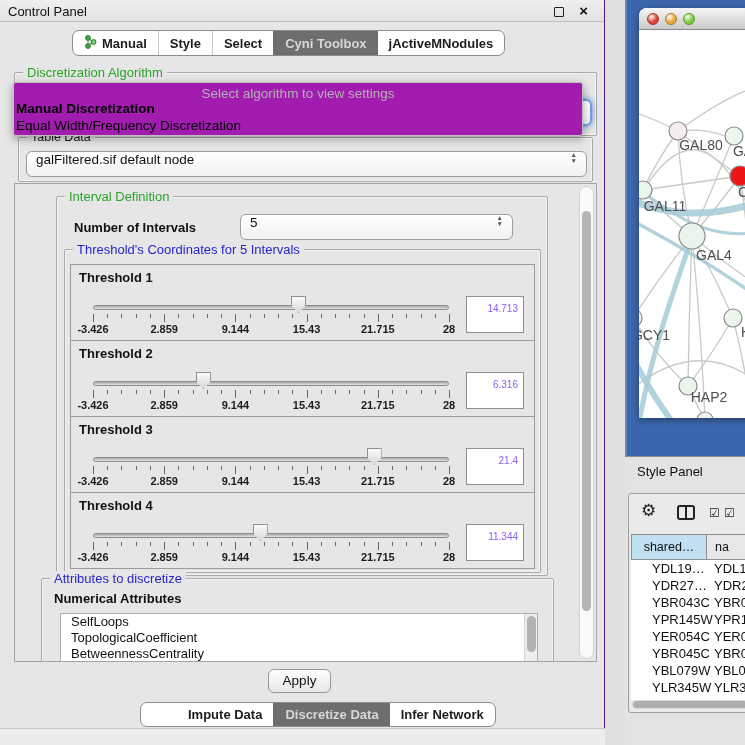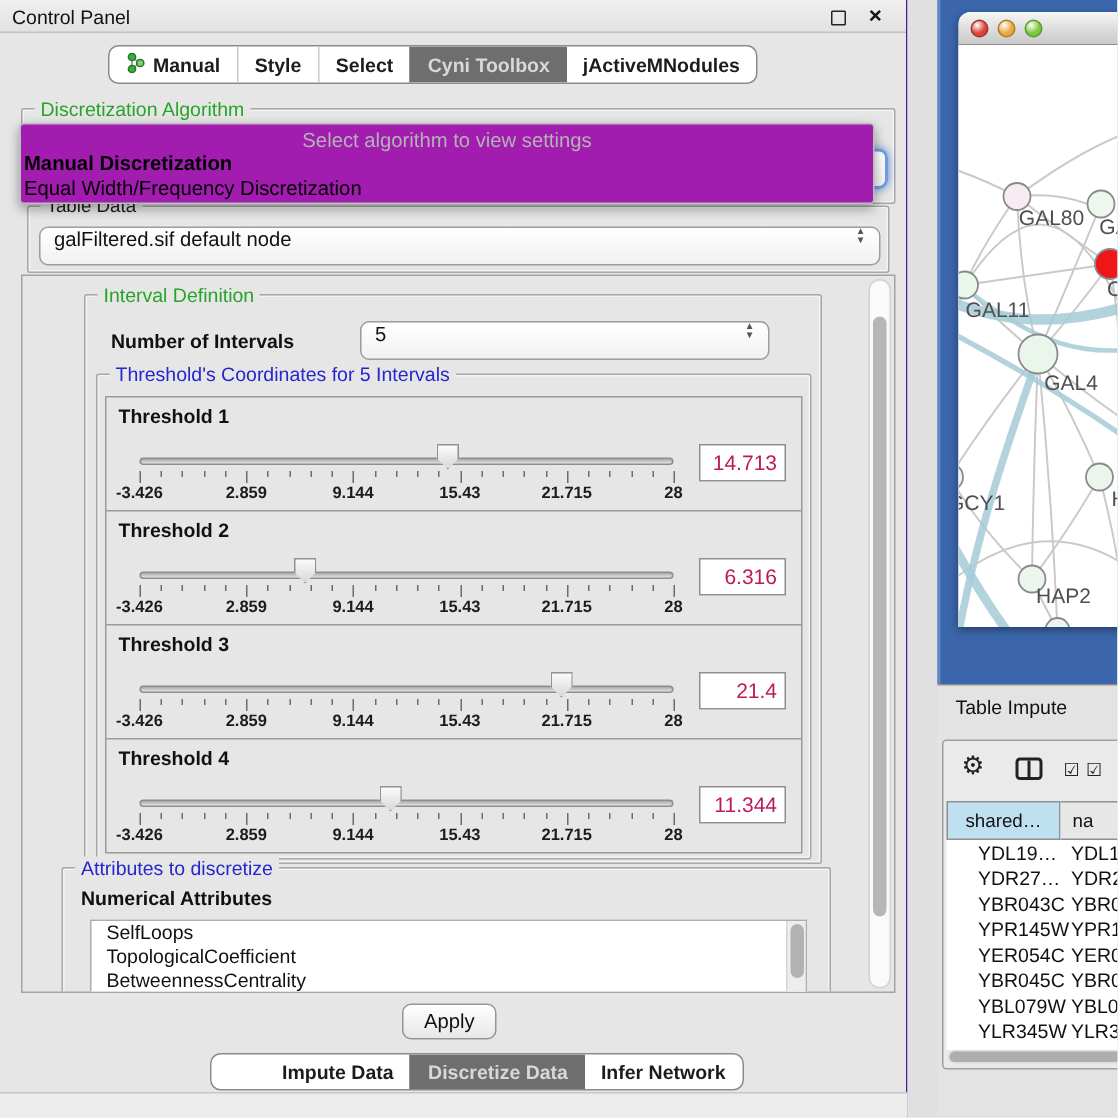--- a/index.html
+++ b/index.html
@@ -57,21 +57,21 @@
   .thresh-box { position:relative; width:465px; height:77px; border:1px solid #9a9a9a; margin-top:-1px; background:#e6e6e6; }
   .thresh-box:first-child { margin-top:0; }
   .t-label { position:absolute; left:8px; top:5px; font-size:13px; font-weight:bold; color:#111; }
   .t-track { position:absolute; left:22px; top:40px; width:356px; height:5px; background:linear-gradient(#a9a9a9,#e2e2e2); border:1px solid #8d8d8d; border-radius:3px; }
   .t-thumb { position:absolute; top:31px; width:15px; height:17px; background:linear-gradient(#fdfdfd,#d6d6d6); clip-path:polygon(0 0,100% 0,100% 55%,50% 100%,0 55%); box-shadow:inset 0 0 0 1px #909090; }
   .t-ticks { position:absolute; left:22px; top:49px; width:356px; height:9px; }
   .t-ticks .tick { position:absolute; top:0; width:1px; height:8px; background:#6b6b6b; }
   .t-ticks .tick.minor { height:4px; }
   .t-ticklabels { position:absolute; left:22px; top:58px; width:356px; height:12px; }
   .t-ticklabels span { position:absolute; transform:translateX(-50%); font-size:11px; font-weight:bold; color:#1c1c1c; white-space:nowrap; }
-  .t-value { position:absolute; right:10px; top:31px; width:58px; height:25px; background:#fff; border:1px solid #8f8f8f; font-size:14px; color:#be185d; text-align:right; line-height:23px; padding-right:5px; }
+  .t-value { position:absolute; right:10px; top:31px; width:58px; height:37px; background:#fff; border:1px solid #8f8f8f; font-size:10px; color:#8b5cf6; text-align:right; line-height:23px; padding-right:5px; }
 
   .attr-group { left:26px; top:394px; width:513px; height:92px; }
   .attr-title { left:12px; top:12px; font-size:13px; font-weight:bold; color:#111; }
   .attr-list { left:18px; top:34px; width:478px; height:54px; background:#fff; border:1px solid #adadad; overflow:hidden; }
   .attr-item { font-size:13px; line-height:16px; padding-left:10px; color:#111; white-space:nowrap; }
   .attr-scroll { position:absolute; right:0; top:0; bottom:0; width:13px; background:#ededed; border-left:1px solid #d5d5d5; }
   .attr-scroll-thumb { position:absolute; left:2px; top:2px; width:9px; height:36px; background:#b2b2b2; border-radius:5px; }
 
   .apply-btn { left:268px; top:669px; width:63px; height:24px; background:linear-gradient(#ffffff,#e7e7e7); border:1px solid #969696; border-radius:6px; font-size:13.5px; color:#111; text-align:center; line-height:22px; }
   .cp-bottom { left:0; top:728px; width:605px; height:17px; border-top:1px solid #c6c6c6; background:#ececec; }
@@ -456,21 +456,21 @@
               <text x="744" y="337" text-anchor="middle">H</text>
               <circle cx="686" cy="386" r="9" fill="#eaf6eb" stroke="#8a8a8a" stroke-width="1.2"></circle>
               <text x="707" y="402" text-anchor="middle">HAP2</text>
               <circle cx="703" cy="420" r="8" fill="#eaf6eb" stroke="#8a8a8a" stroke-width="1.2"></circle>
             </svg>
         </div>
       </div>
     </div>
 
     <div class="abs tp-section">
-      <span class="abs tp-title">Table Impute</span>
+      <span class="abs tp-title">Style Panel</span>
       <div class="abs tp-inner">
         <span class="abs tp-gear">⚙</span>
         <span class="abs tp-split"></span>
         <span class="tp-check" style="left:80px">☑</span>
         <span class="tp-check" style="left:95px">☑</span>
 
         <div class="abs tp-table">
           <div class="tp-head">
             <div class="tp-th c1">shared…</div>
             <div class="tp-th c2">na</div>

